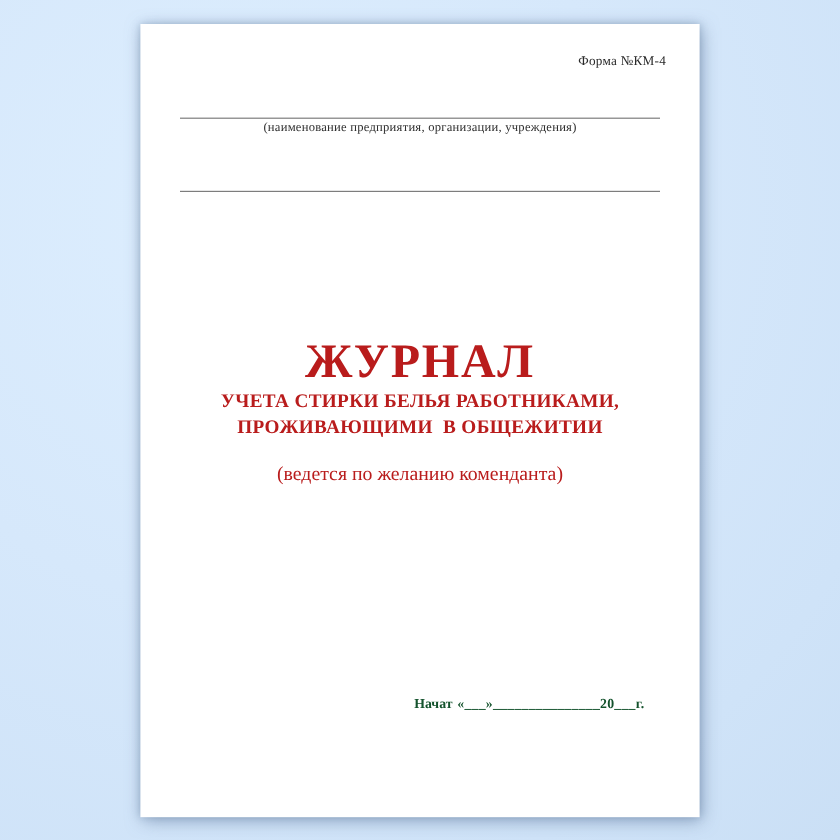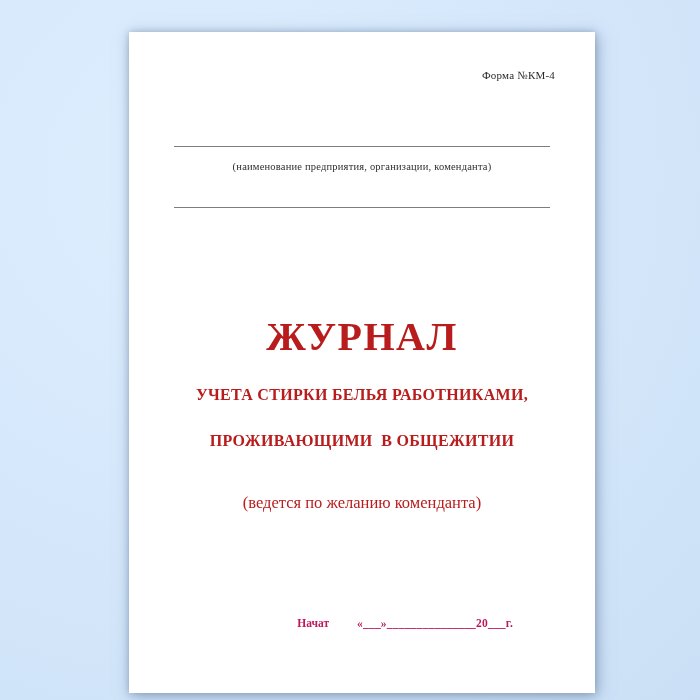--- a/index.html
+++ b/index.html
@@ -1,15 +1,15 @@
 <!DOCTYPE html>
 <html><head>
 <meta charset="utf-8">
 <style>
-  * { margin: 0; padding: 12px; box-sizing: border-box; font-family: Liberation Serif, serif; }
+  * { margin: 0; padding: 0; box-sizing: border-box; font-family: Liberation Serif, serif; }
 
   html, body {
     width: 700px;
     height: 700px;
     overflow: hidden;
   }
 
   body {
     font-family: "Liberation Serif", "DejaVu Serif", serif;
     background: radial-gradient(circle at 28% 25%, #ddeefe 0%, #d6e8fb 45%, #cfe3f8 80%, #cadff5 100%);
@@ -92,21 +92,21 @@
     line-height: 22px;
     margin-top: 17px;
     white-space: pre-wrap;
   }
 
   .dates-block {
     position: absolute;
     top: 530px;
     right: 46px;
     text-align: left;
-    color: #be185d;
+    color: #14532d;
   }
 
   .dates-row {
     font-size: 11.5px;
     font-weight: bold;
     line-height: 25px;
     white-space: pre;
   }
 
   .dates-row .date-value {
@@ -116,21 +116,21 @@
 </style>
 </head>
 <body>
 
 <div class="sheet">
 
   <div class="form-number">Форма №КМ-4</div>
 
   <div class="blank-field field-org">
     <span class="rule"></span>
-    <span class="caption">(наименование предприятия, организации, коменданта)</span>
+    <span class="caption">(наименование предприятия, организации, учреждения)</span>
   </div>
 
   <div class="blank-field field-dept">
     <span class="rule"></span>
   </div>
 
   <div class="title-block">
     <div class="title-main">ЖУРНАЛ</div>
     <div class="title-line">УЧЕТА СТИРКИ БЕЛЬЯ РАБОТНИКАМИ,</div>
     <div class="title-line">ПРОЖИВАЮЩИМИ  В ОБЩЕЖИТИИ</div>

